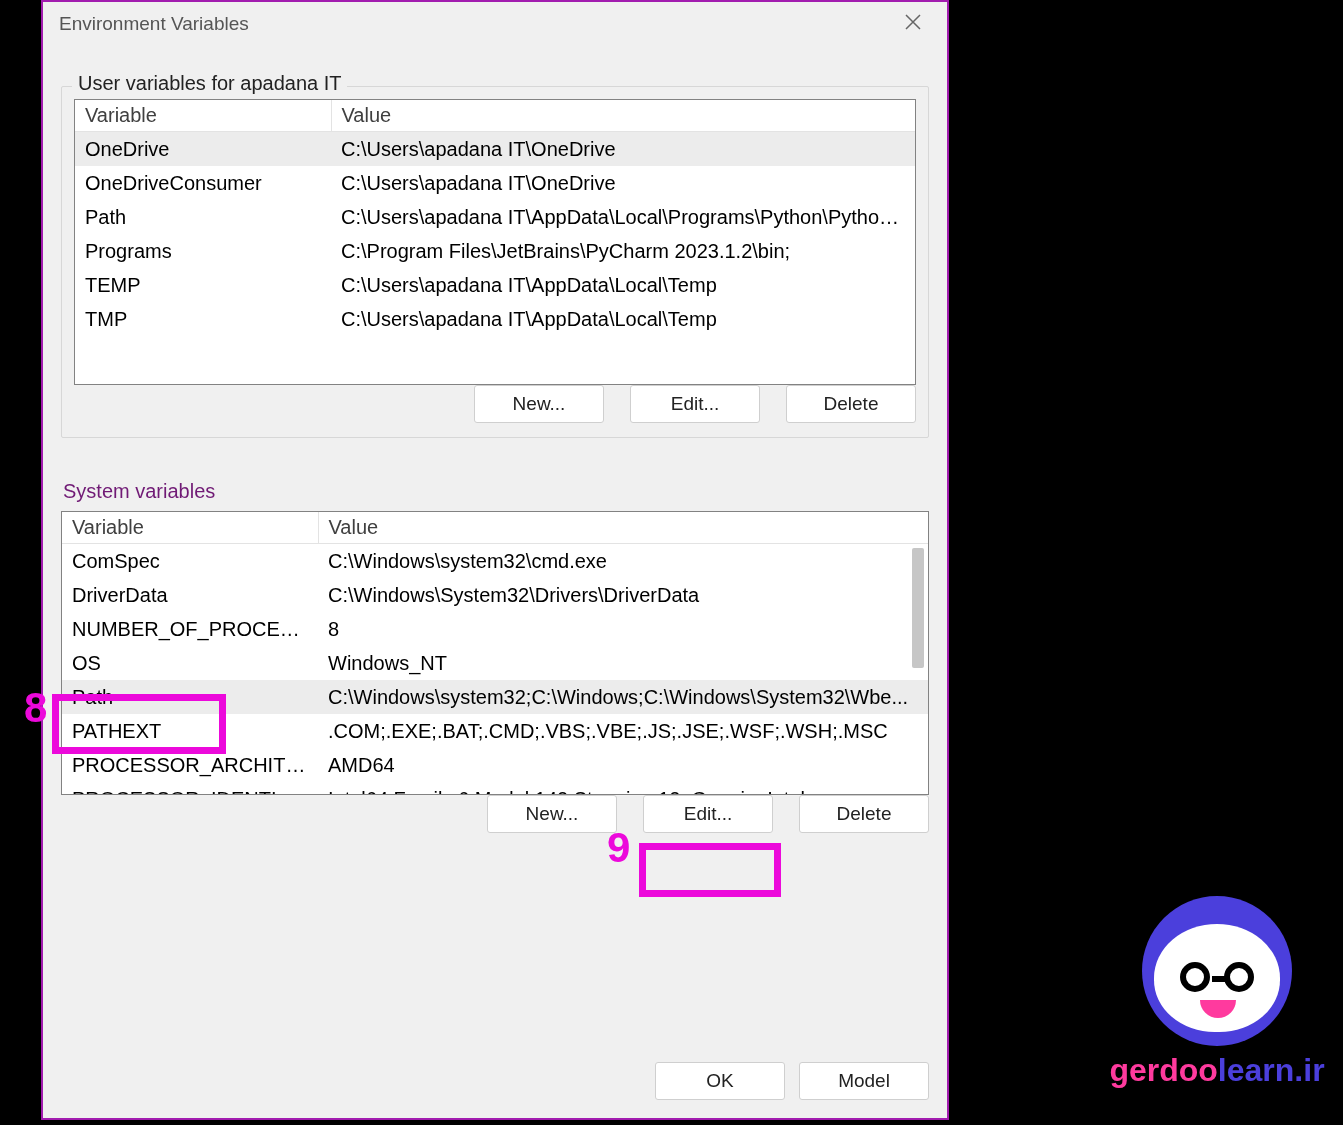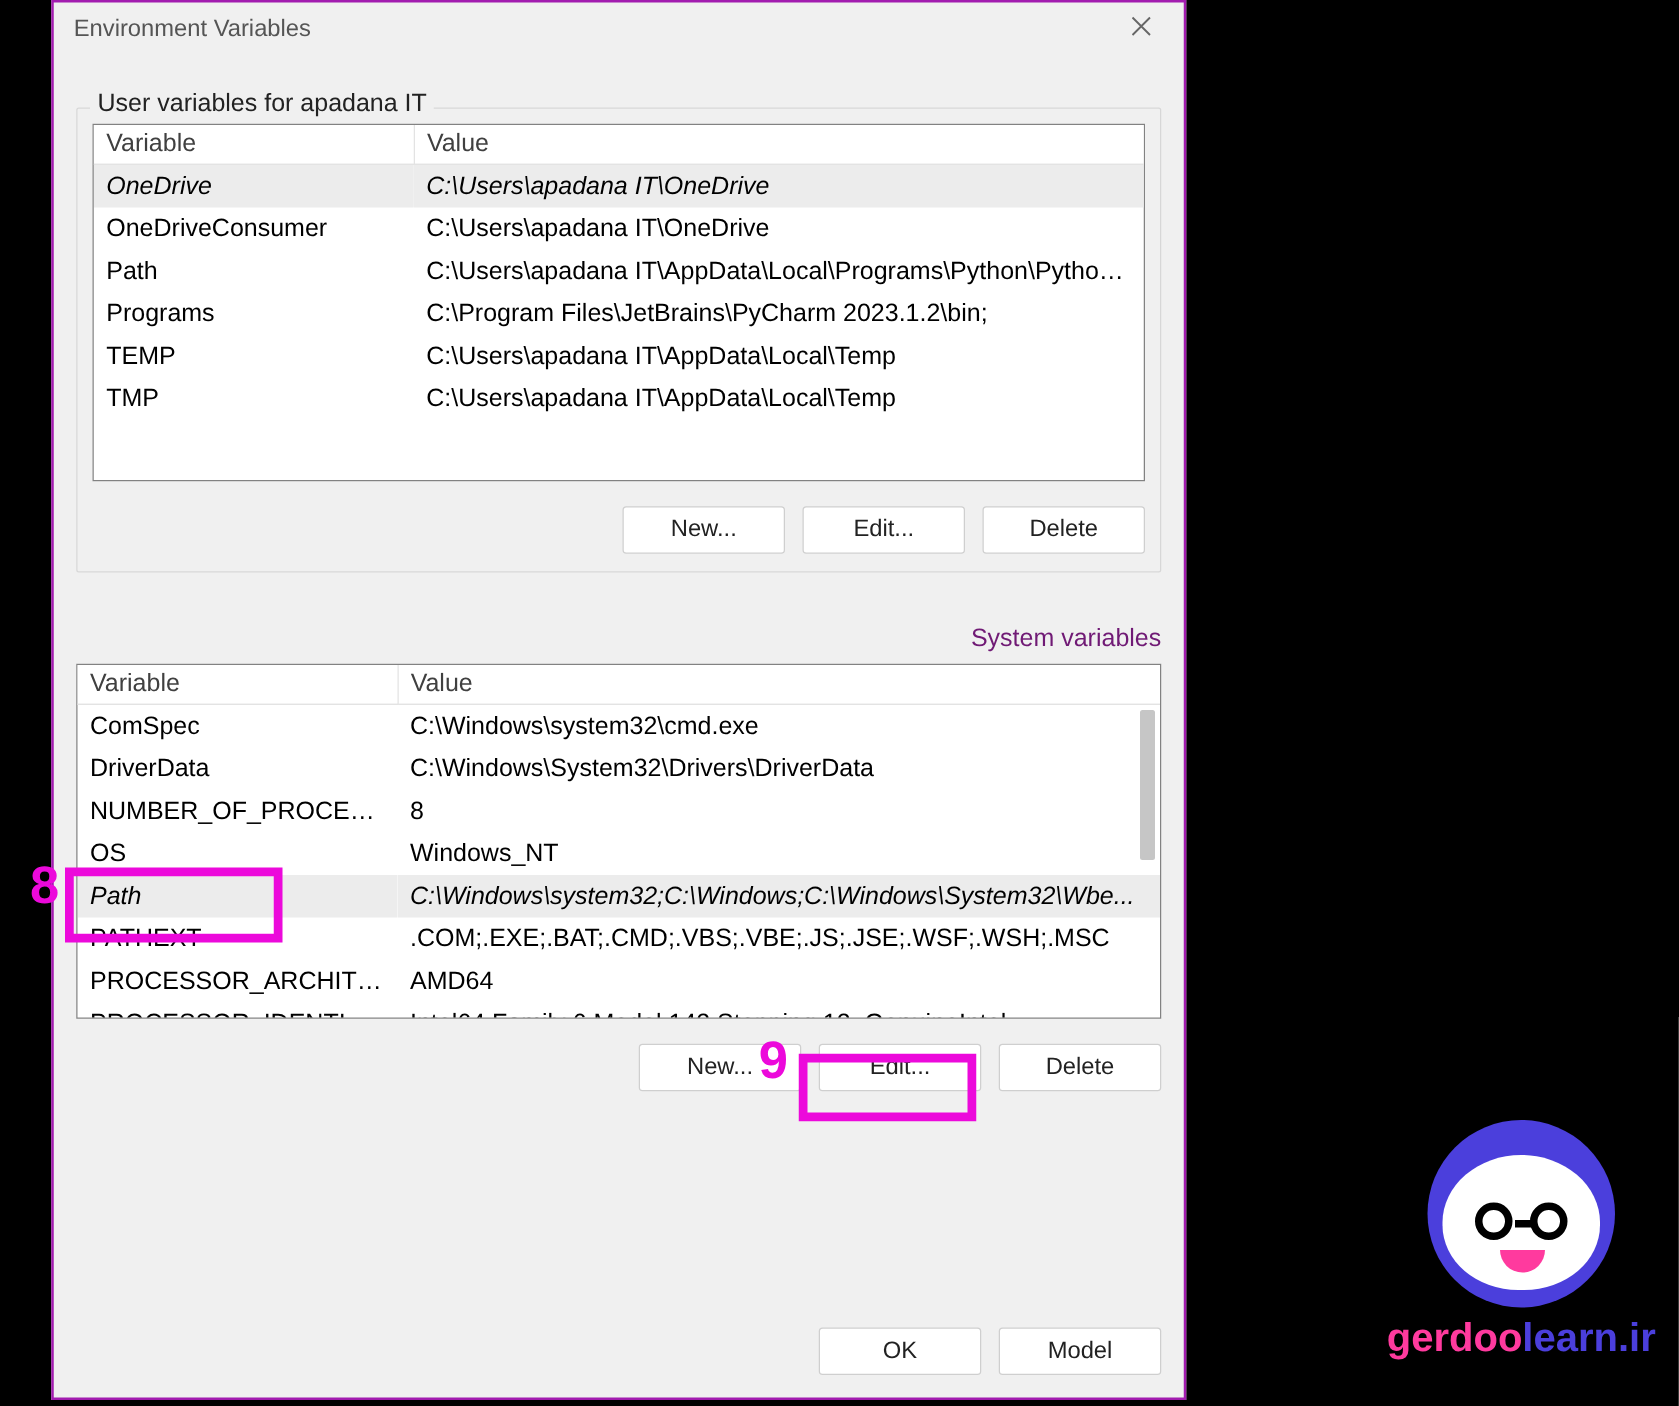--- a/index.html
+++ b/index.html
@@ -45,21 +45,20 @@
     color: #666;
     cursor: pointer;
   }
   .titlebar .close svg { width: 16px; height: 16px; }
 
   .content {
     flex: 1;
     padding: 10px 18px 18px 18px;
     display: flex;
     flex-direction: column;
-    align-items: flex-end;
   }
 
   .groupbox {
     border: 1px solid #d7d7d7;
     border-radius: 2px;
     margin-top: 30px;
     padding: 12px 12px 14px 12px;
     position: relative;
   }
   .groupbox .legend {
@@ -106,21 +105,21 @@
   th:last-child { border-right: none; }
   td {
     padding: 2px 10px;
     font-size: 20px;
     white-space: nowrap;
     overflow: hidden;
     text-overflow: ellipsis;
     line-height: 1.5;
   }
   col.varcol { width: 256px; }
-  tr.sel td { background: #ececec; font-style: italic; }
+  tr.sel td { background: #ececec; }
 
   .scrollbar {
     position: absolute;
     right: 2px;
     top: 36px;
     width: 16px;
     bottom: 2px;
   }
   .scrollbar .thumb {
     position: absolute;
@@ -128,22 +127,21 @@
     width: 12px;
     left: 2px;
     height: 120px;
     background: #c6c6c6;
     border-radius: 2px;
   }
 
   .btnrow {
     display: flex;
     justify-content: flex-end;
-    gap: 14px;
-    margin-top: 20px;
+    gap: 26px;
   }
   .btn {
     width: 130px;
     height: 38px;
     background: #fff;
     border: 1px solid #cfcfcf;
     border-radius: 3px;
     font-size: 19px;
     color: #222;
     display: flex;

